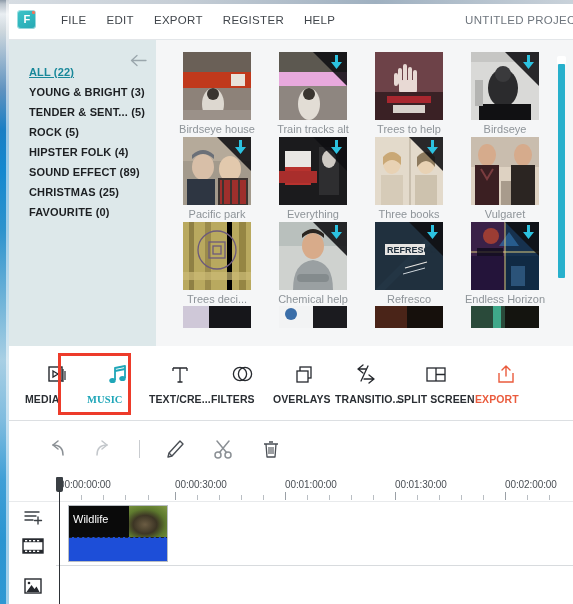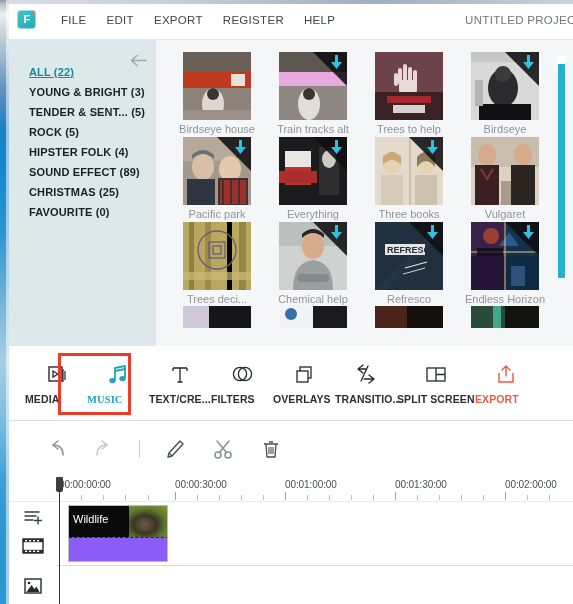--- a/index.html
+++ b/index.html
@@ -325,21 +325,21 @@
   }
   .track-image {
     position: absolute;
     left: 47px; top: 90px;
     width: 517px; height: 38px;
   }
   .clip {
     position: absolute;
     left: 12px; top: 3px;
     width: 100px; height: 57px;
-    background: #8b5cf6;
+    background: #1d4ed8;
     border: 1px solid #b9bec3;
     overflow: hidden;
   }
   .clip-thumbstrip {
     position: absolute;
     left: 0; top: 0;
     width: 100px; height: 31px;
     background: linear-gradient(90deg, #0a0a0a 0%, #0a0a0a 60%, #4e5e2c 60%, #7f9a3e 72%, #3e5720 85%, #233310 100%);
     overflow: hidden;
   }

